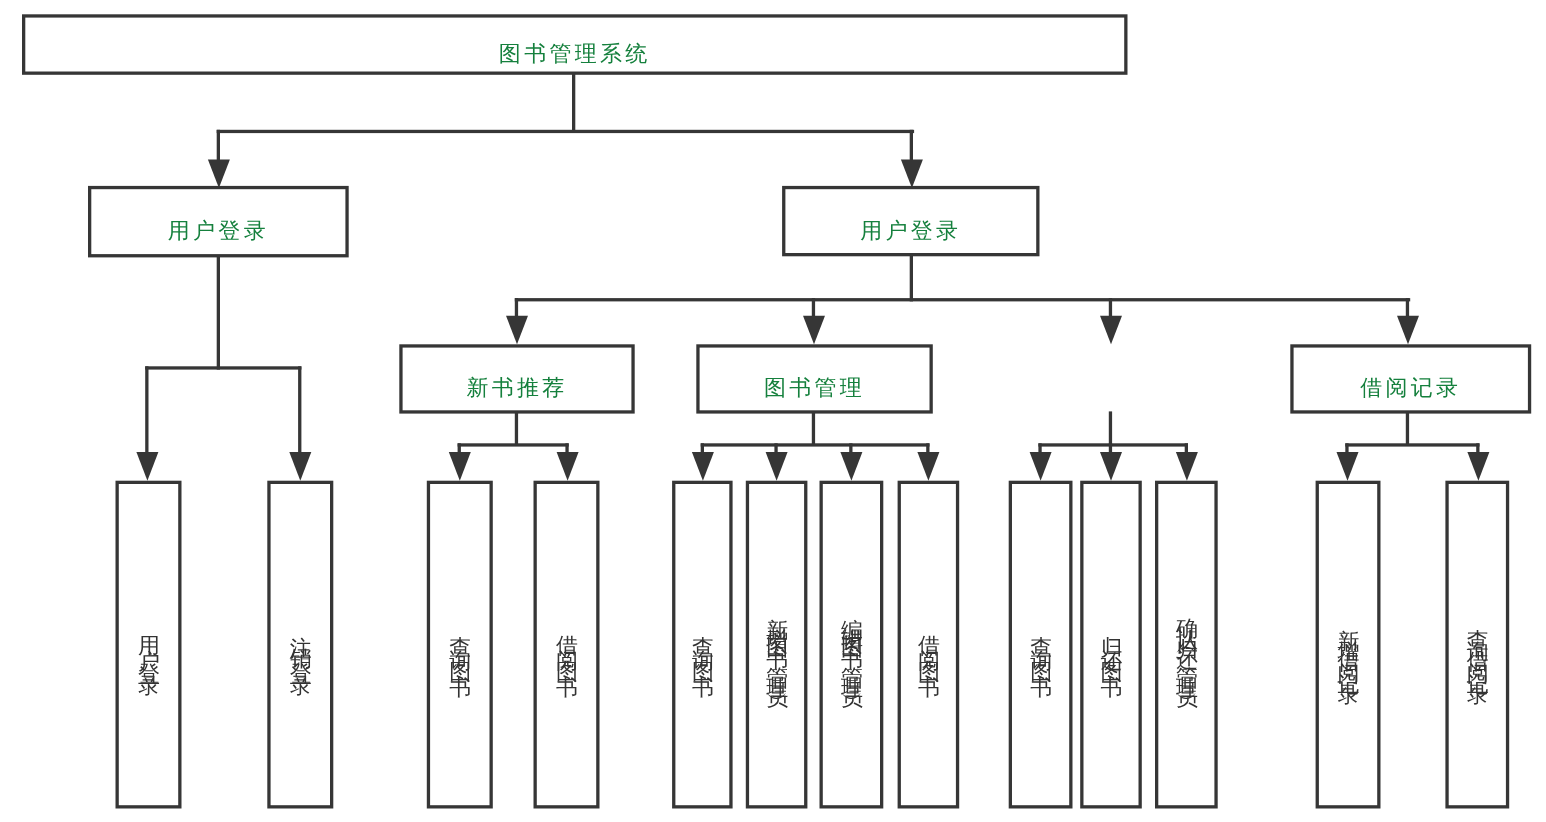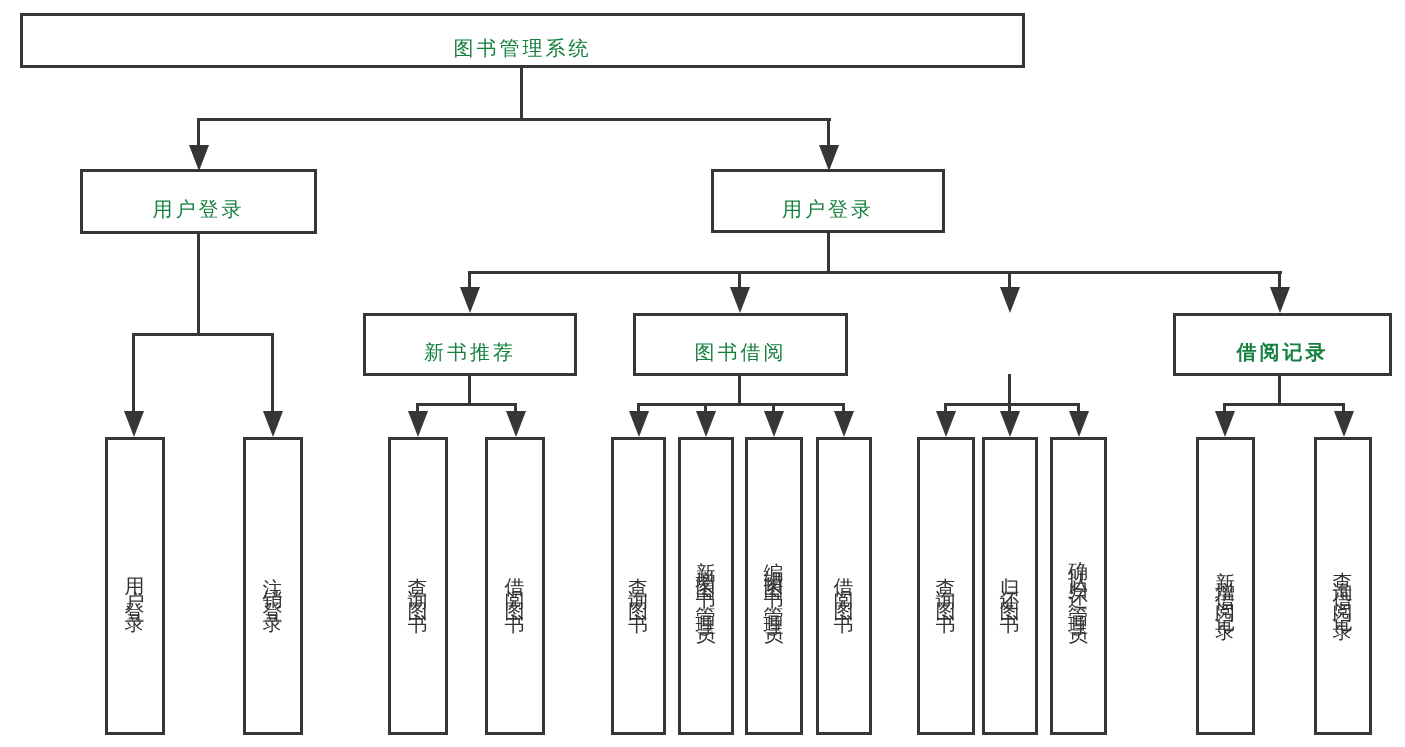--- a/index.html
+++ b/index.html
@@ -40,23 +40,23 @@
     <span class="ht">用户登录</span>
   </div>
   <div class="node" style="left:711px;top:169px;width:234px;height:64px;">
     <span class="ht">用户登录</span>
   </div>
 
   <div class="node" style="left:363px;top:313px;width:214px;height:63px;">
     <span class="ht">新书推荐</span>
   </div>
   <div class="node" style="left:633px;top:313px;width:215px;height:63px;">
-    <span class="ht">图书借阅</span>
+    <span class="ht">图书管理</span>
   </div>
-  <div class="node" style="left:1173px;top:313px;width:219px;height:63px;font-weight:bold;">
+  <div class="node" style="left:1173px;top:313px;width:219px;height:63px;">
     <span class="ht">借阅记录</span>
   </div>
 
   <div class="node" style="left:105px;top:437px;width:60px;height:298px;">
     <span class="vt">用户登录</span>
   </div>
   <div class="node" style="left:243px;top:437px;width:60px;height:298px;">
     <span class="vt">注销登录</span>
   </div>
 

